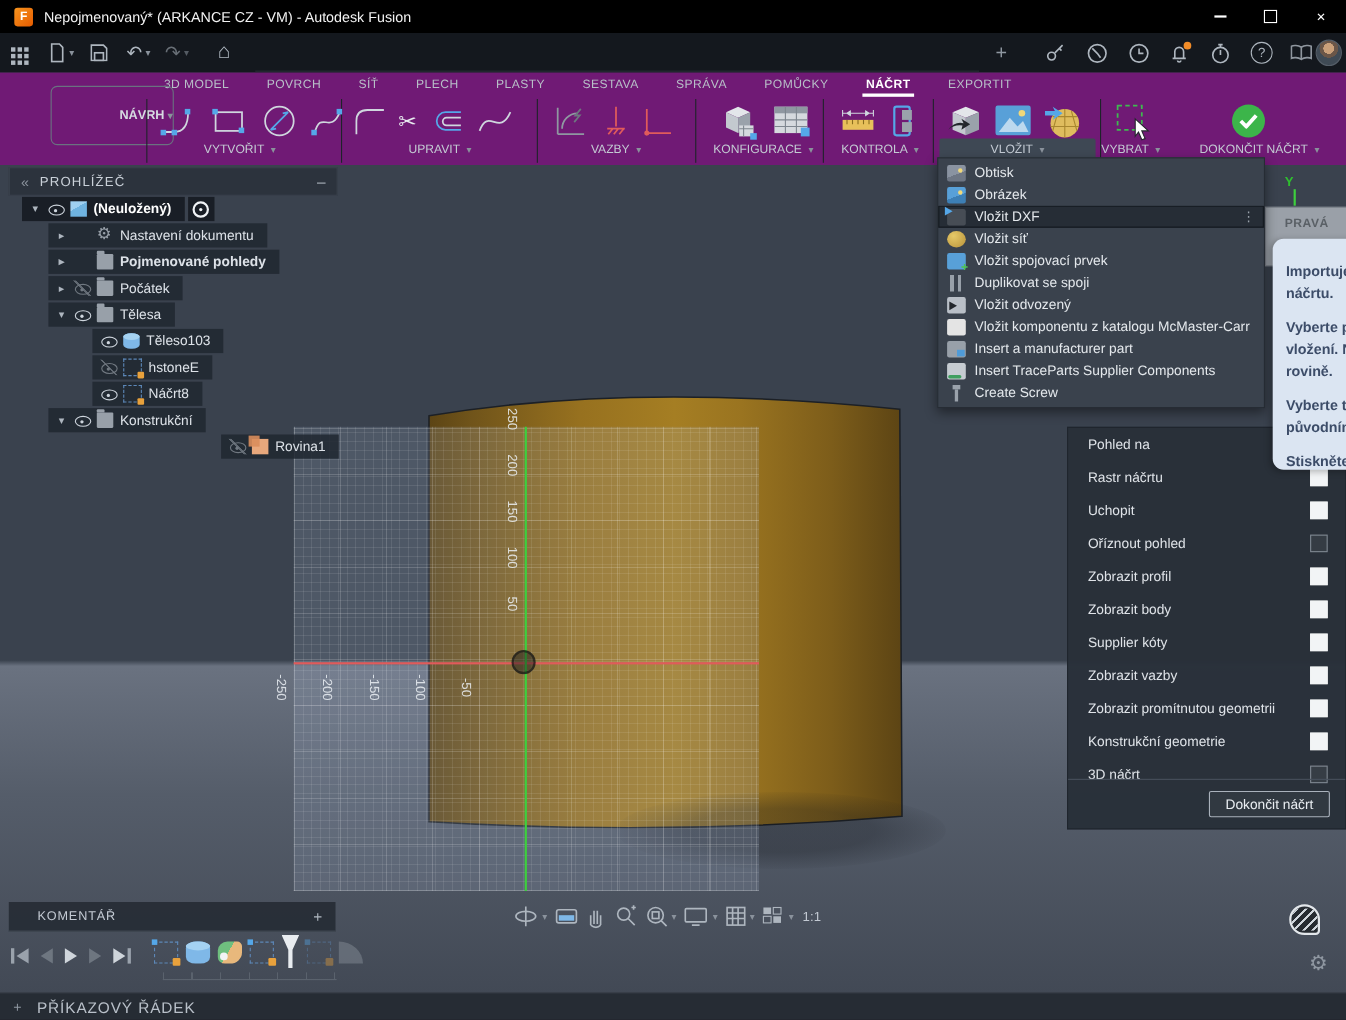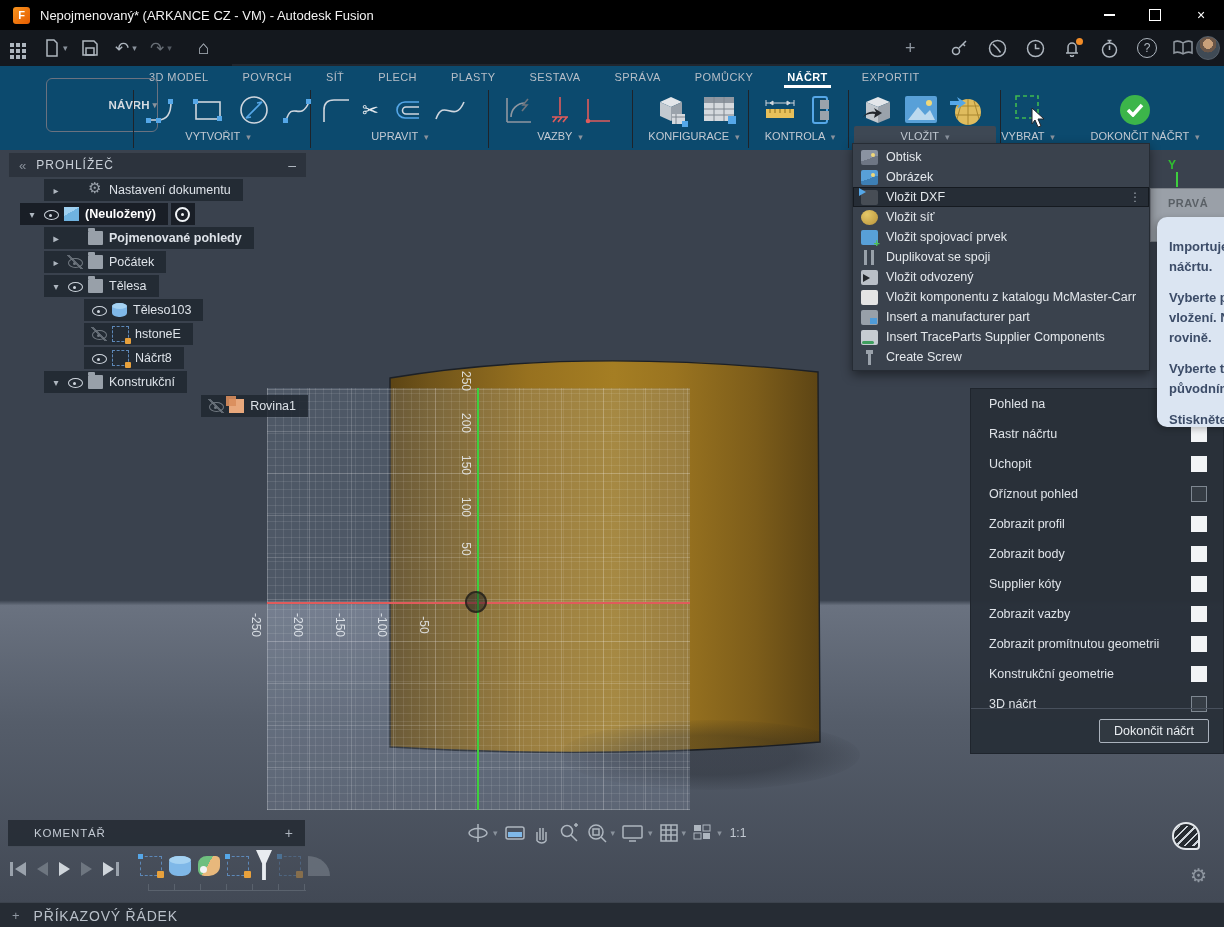--- a/index.html
+++ b/index.html
@@ -33,21 +33,21 @@
     background:linear-gradient(150deg,#f6a54a 0 45%,#e07b1f 45% 100%);}
   #tab-label{font-size:12.5px;color:#dfe3e8;}
   #tab-close{position:absolute;right:10px;font-size:13px;color:#8a929c;}
   .avatar{width:22px;height:22px;border-radius:50%;
     background:radial-gradient(circle at 50% 32%,#caa07a 0 26%,#6b5648 27% 45%,#3f4a55 46% 100%);
     border:1px solid #555e68;}
   .ico-svg{stroke:#aeb6bf;fill:none;stroke-width:1.5;}
   .bell-dot{position:absolute;width:7px;height:7px;border-radius:50%;background:#f28c28;right:-2px;top:8px;}
 
   
-  #ribbon{left:0;top:66px;width:1224px;height:84px;background:#0c4a6e;}
+  #ribbon{left:0;top:66px;width:1224px;height:84px;background:#701a75;}
   #rtabs{position:absolute;left:132px;top:0;height:22px;display:flex;align-items:center;}
   .rtab{padding:0 17px;font-size:11px;letter-spacing:.4px;color:#b8bfc8;position:relative;height:22px;display:flex;align-items:center;}
   .rtab.active{color:#fff;font-weight:bold;}
   .rtab.active::after{content:"";position:absolute;left:14px;right:14px;bottom:0;height:3px;background:#fff;}
   #design-box{left:12px;top:12px;width:110px;height:52px;border:1.5px solid #6a7280;border-radius:6px;
     display:flex;align-items:center;justify-content:flex-end;font-size:11.5px;font-weight:bold;color:#d6dbe1;margin-left:34px;}
   .vdiv{position:absolute;top:24px;height:58px;width:1px;background:#1e232a;}
   .grp{position:absolute;top:24px;height:40px;display:flex;align-items:center;gap:10px;}
   .grplabel{position:absolute;top:64px;transform:translateX(-50%);font-size:11px;color:#c3cad3;white-space:nowrap;}
   #insert-label-box{left:854px;top:60px;width:142px;height:22px;background:#3e4854;border-radius:2px;}
@@ -557,42 +557,42 @@
   </div>
 
   <div class="abs" id="browser">
     <div id="browser-header">
       <span class="collapse">«</span>
       <span class="hlabel">PROHLÍŽEČ</span>
       <span class="minus">–</span>
     </div>
     <div id="browser-rows">
 
+        <div class="trow root" style="padding-left: 12px;">
+          <span class="ind"></span>
+          <span class="chip">
+            <span class="chev c-open"></span>
+            <span class="eye e-on"></span>
+            <span class="ticon i-cube"></span>
+            <span class="label">(Neuložený)</span>
+          </span>
+          <span class="radio-chip">
+            <span class="ring"></span>
+          </span>
+        </div>
+
         <div class="trow" style="padding-left: 36px;">
           <span class="ind"></span>
           <span class="chip">
             <span class="chev c-closed"></span>
             <span class="eye e-none"></span>
             <span class="ticon i-gear"></span>
             <span class="label">Nastavení dokumentu</span>
           </span>
 
-        </div>
-
-        <div class="trow root" style="padding-left: 12px;">
-          <span class="ind"></span>
-          <span class="chip">
-            <span class="chev c-open"></span>
-            <span class="eye e-on"></span>
-            <span class="ticon i-cube"></span>
-            <span class="label">(Neuložený)</span>
-          </span>
-          <span class="radio-chip">
-            <span class="ring"></span>
-          </span>
         </div>
 
         <div class="trow" style="padding-left: 36px; font-weight: bold;">
           <span class="ind"></span>
           <span class="chip">
             <span class="chev c-closed"></span>
             <span class="eye e-none"></span>
             <span class="ticon i-folder"></span>
             <span class="label">Pojmenované pohledy</span>
           </span>

